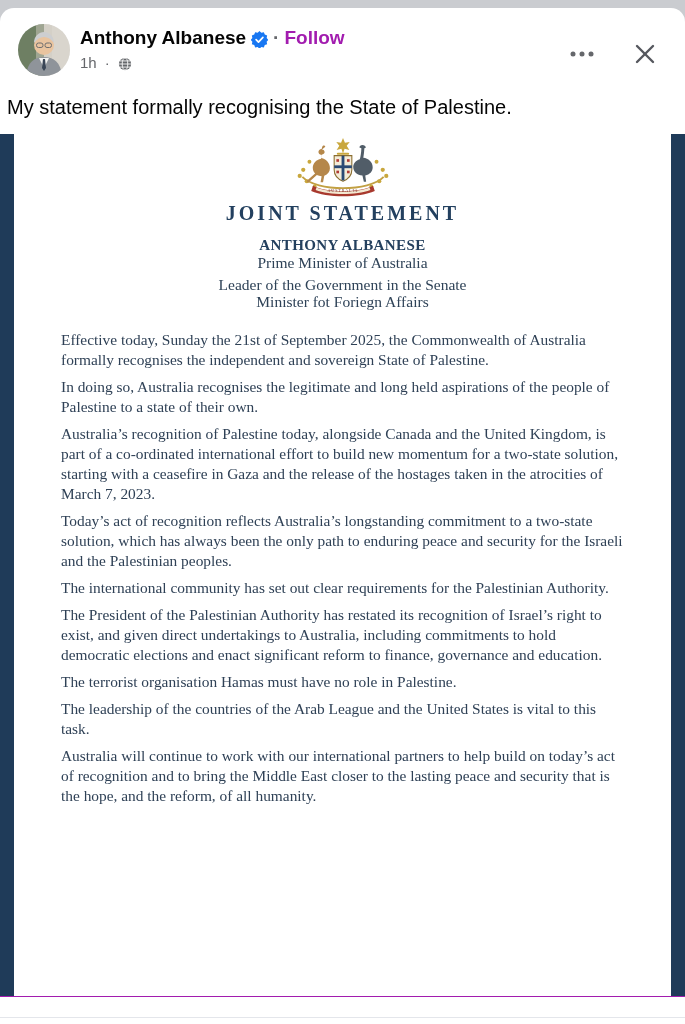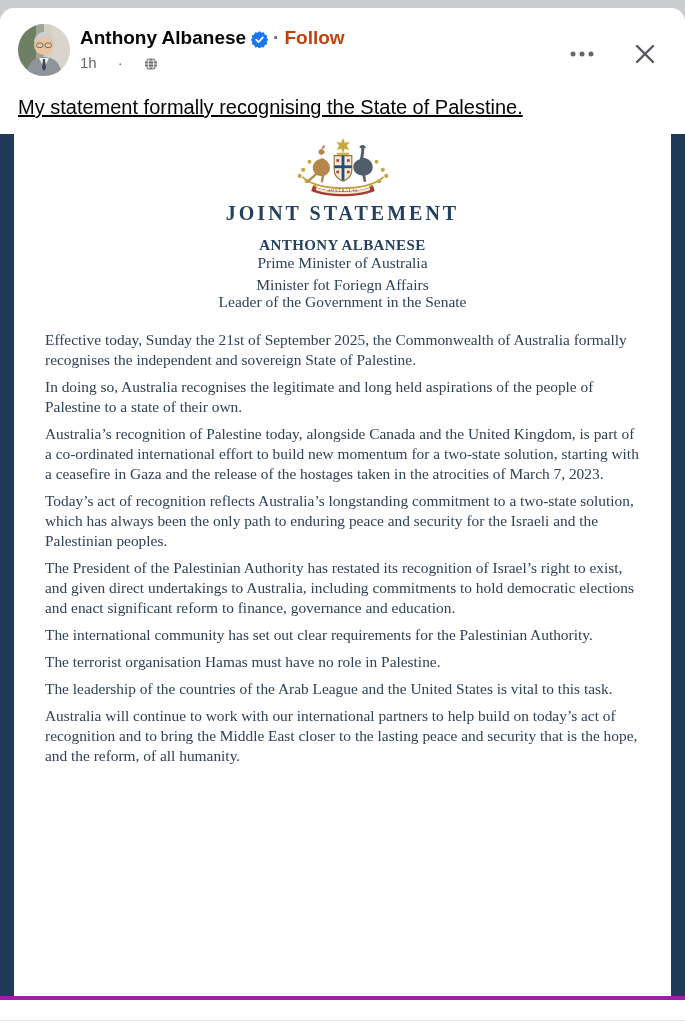--- a/index.html
+++ b/index.html
@@ -20,49 +20,49 @@
   .avatar{
     width:52px;height:52px;border-radius:50%;overflow:hidden;flex:0 0 52px;
     box-shadow:0 0 0 1px rgba(0,0,0,.08) inset;cursor:pointer;
   }
   .avatar svg{display:block;width:100%;height:100%;}
   .hdr-text{margin-left:10px;flex:1;min-width:0;padding-top:2px;}
   .row1{font-size:19px;line-height:24px;color:#050505;display:flex;align-items:center;gap:5px;white-space:nowrap;}
   .row1 .name{font-weight:700;cursor:pointer;}
   .badge{width:17px;height:17px;display:inline-block;}
   .row1 .sep{color:#65676b;font-weight:700;}
-  .row1 .follow{color:#c2410c;font-weight:700;cursor:pointer;}
-  .row2{font-size:15px;line-height:19px;color:#65676b;margin-top:3px;display:flex;align-items:center;gap:21px;}
+  .row1 .follow{color:#a21caf;font-weight:700;cursor:pointer;}
+  .row2{font-size:15px;line-height:19px;color:#65676b;margin-top:3px;display:flex;align-items:center;gap:8px;}
   .row2 .globe{width:14px;height:14px;display:inline-block;}
   .hdr-actions{display:flex;align-items:center;gap:30px;padding:14px 8px 0 0;}
   .icon-btn{border:none;background:none;padding:4px;cursor:pointer;display:flex;align-items:center;}
   
   .post-text{
-    margin:18px 0 14px;padding:0 18px;
-    font-size:20px;line-height:26px;color:#050505;text-decoration:underline;
+    margin:18px 0 14px;padding:0 7px;
+    font-size:20px;line-height:26px;color:#050505;
   }
   
   .attachment{
     height:862px;display:flex;cursor:pointer;
-    border-bottom:4px solid #a21caf;
+    border-bottom:1px solid #a21caf;
   }
   .side-bar{width:14px;background:#1f3b59;flex:0 0 14px;}
   .page{flex:1;background:#ffffff;overflow:hidden;}
   .arms{display:block;width:106px;height:64px;margin:2px auto 0;}
   .doc-title{
     text-align:center;margin-top:2px;
     font-family:"Liberation Serif",serif;font-weight:700;
     font-size:20px;line-height:22px;letter-spacing:3px;color:#23405f;
   }
   .sig{text-align:center;font-family:"Liberation Serif",serif;color:#2e4257;}
   .sig-1{margin-top:13px;}
   .sig-2{margin-top:5px;}
   .sig .sig-name{font-weight:700;font-size:15px;line-height:17px;letter-spacing:.4px;color:#24405e;}
   .sig .sig-title{font-size:15.5px;line-height:17px;}
-  .doc-body{margin-top:20px;padding:0 31px;}
+  .doc-body{margin-top:20px;padding:0 47px;}
   .doc-body p{
     margin:0 0 7px 0;
     font-family:"Liberation Serif",serif;
     font-size:15.4px;line-height:20px;color:#2f4156;
   }
   .bottom-divider{height:1px;background:#e4e6eb;margin-top:20px;}
 </style>
 </head>
 <body>
 
@@ -173,31 +173,31 @@
       </svg>
 
       <div class="doc-title">JOINT STATEMENT</div>
 
       <div class="sig sig-1">
         <div class="sig-name">ANTHONY ALBANESE</div>
         <div class="sig-title">Prime Minister of Australia</div>
       </div>
 
       <div class="sig sig-2">
+        <div class="sig-title">Leader of the Government in the Senate</div>
         <div class="sig-title">Minister fot Foriegn Affairs</div>
-        <div class="sig-title">Leader of the Government in the Senate</div>
       </div>
 
       <div class="doc-body">
         <p>Effective today, Sunday the 21st of September 2025, the Commonwealth of Australia formally recognises the independent and sovereign State of Palestine.</p>
         <p>In doing so, Australia recognises the legitimate and long held aspirations of the people of Palestine to a state of their own.</p>
         <p>Australia’s recognition of Palestine today, alongside Canada and the United Kingdom, is part of a co-ordinated international effort to build new momentum for a two-state solution, starting with a ceasefire in Gaza and the release of the hostages taken in the atrocities of March 7, 2023.</p>
         <p>Today’s act of recognition reflects Australia’s longstanding commitment to a two-state solution, which has always been the only path to enduring peace and security for the Israeli and the Palestinian peoples.</p>
+        <p>The international community has set out clear requirements for the Palestinian Authority.</p>
         <p>The President of the Palestinian Authority has restated its recognition of Israel’s right to exist, and given direct undertakings to Australia, including commitments to hold democratic elections and enact significant reform to finance, governance and education.</p>
-        <p>The international community has set out clear requirements for the Palestinian Authority.</p>
         <p>The terrorist organisation Hamas must have no role in Palestine.</p>
         <p>The leadership of the countries of the Arab League and the United States is vital to this task.</p>
         <p>Australia will continue to work with our international partners to help build on today’s act of recognition and to bring the Middle East closer to the lasting peace and security that is the hope, and the reform, of all humanity.</p>
       </div>
 
     </div>
     <div class="side-bar"></div>
   </div>
 
   <div class="bottom-divider"></div>

